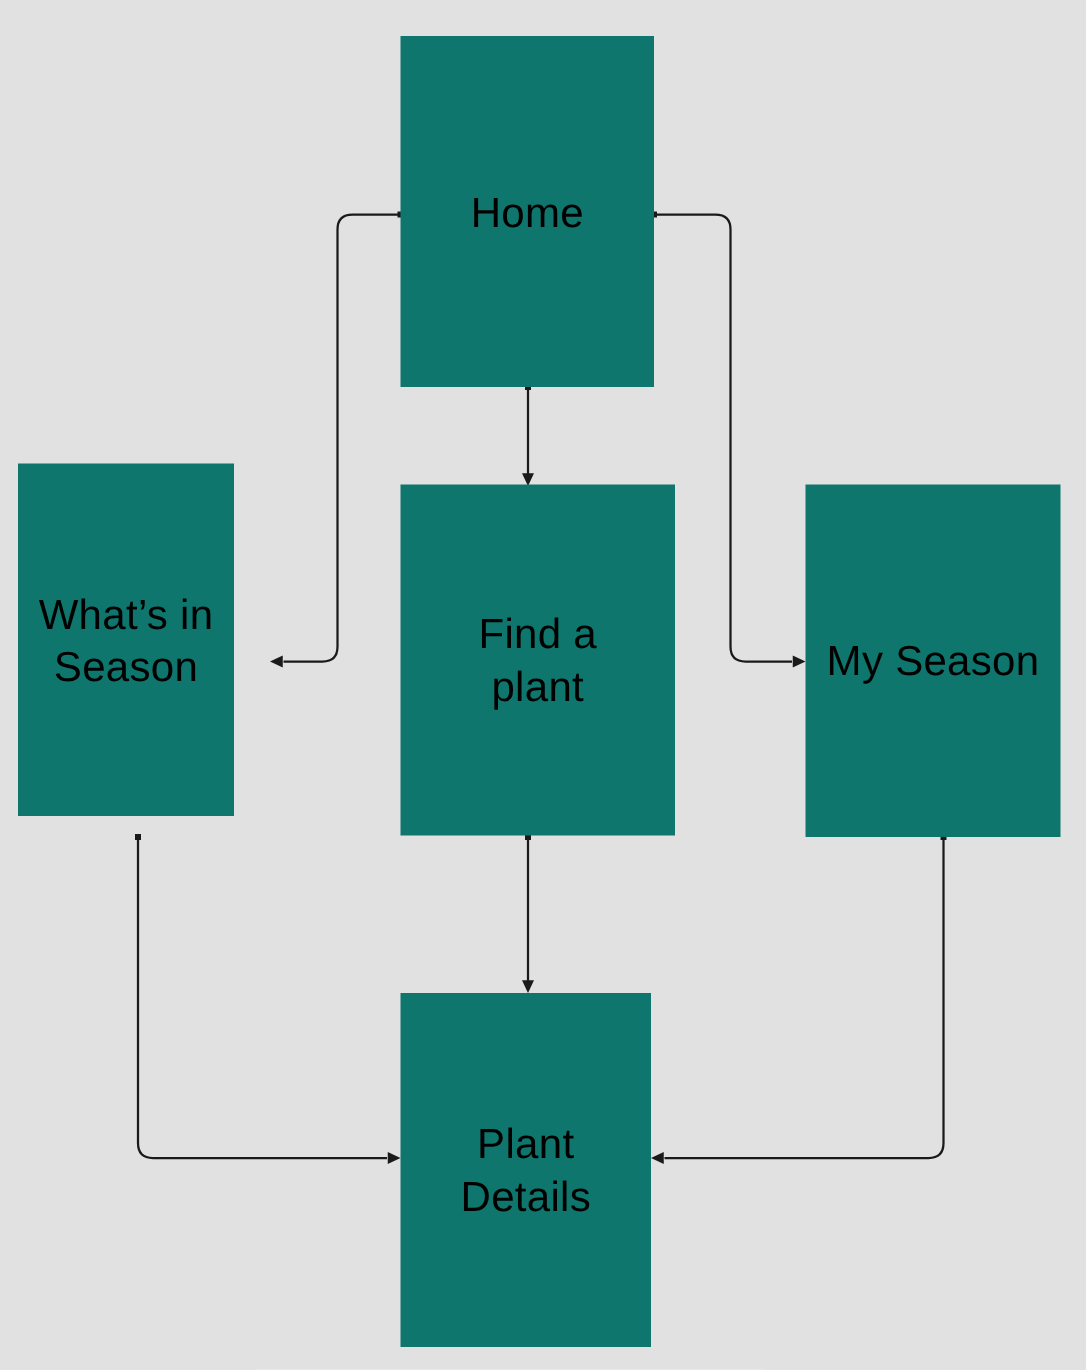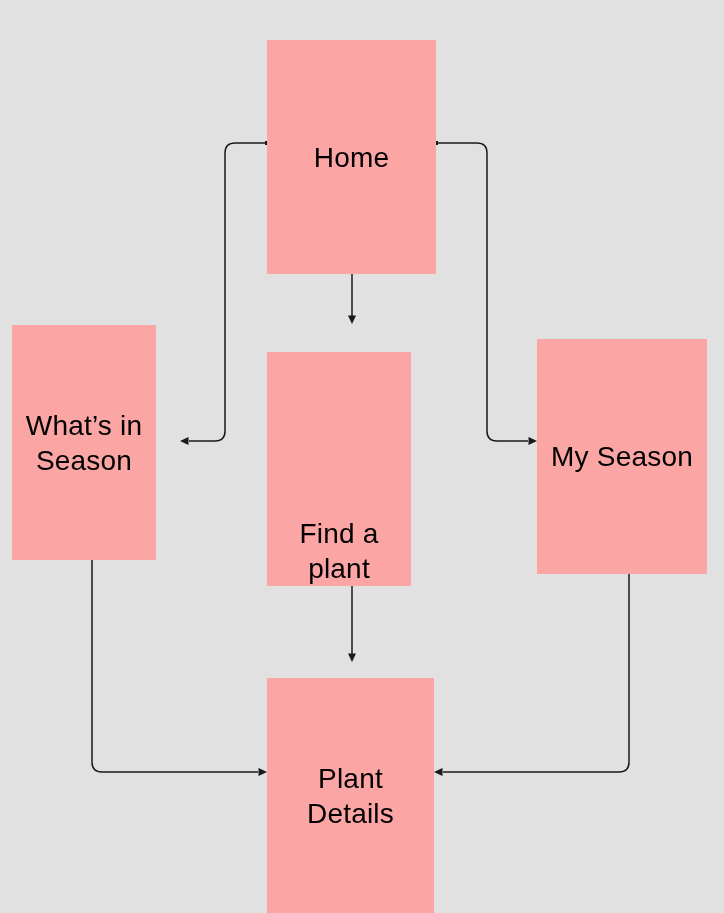--- a/index.html
+++ b/index.html
@@ -9,37 +9,36 @@
   #canvas {
     position: relative;
     width: 724px;
     height: 913px;
     background: #e1e1e1;
     font-family: "Liberation Sans", sans-serif;
     overflow: hidden;
   }
   .node {
     position: absolute;
-    background: #fca5a5;
+    background: #0f766e;
     display: flex;
     align-items: center;
     justify-content: center;
-    margin-top: 16px;
   }
   .node .label {
     font-size: 28px;
     line-height: 35px;
     color: #000000;
     text-align: center;
     white-space: pre-line;
     letter-spacing: 0.2px;
   }
   #node-home         { left: 267px; top: 24px;  width: 169px; height: 234px; }
   #node-season       { left: 12px;  top: 309px; width: 144px; height: 235px; }
-  #node-find         { left: 267px; top: 336px; width: 144px; height: 234px; align-items: flex-end; }
+  #node-find         { left: 267px; top: 323px; width: 183px; height: 234px; }
   #node-myplants     { left: 537px; top: 323px; width: 170px; height: 235px; }
   #node-details      { left: 267px; top: 662px; width: 167px; height: 236px; }
   #edges {
     position: absolute;
     left: 0; top: 0;
     width: 724px;
     height: 913px;
     pointer-events: none;
   }
   #edges g { pointer-events: stroke; }

